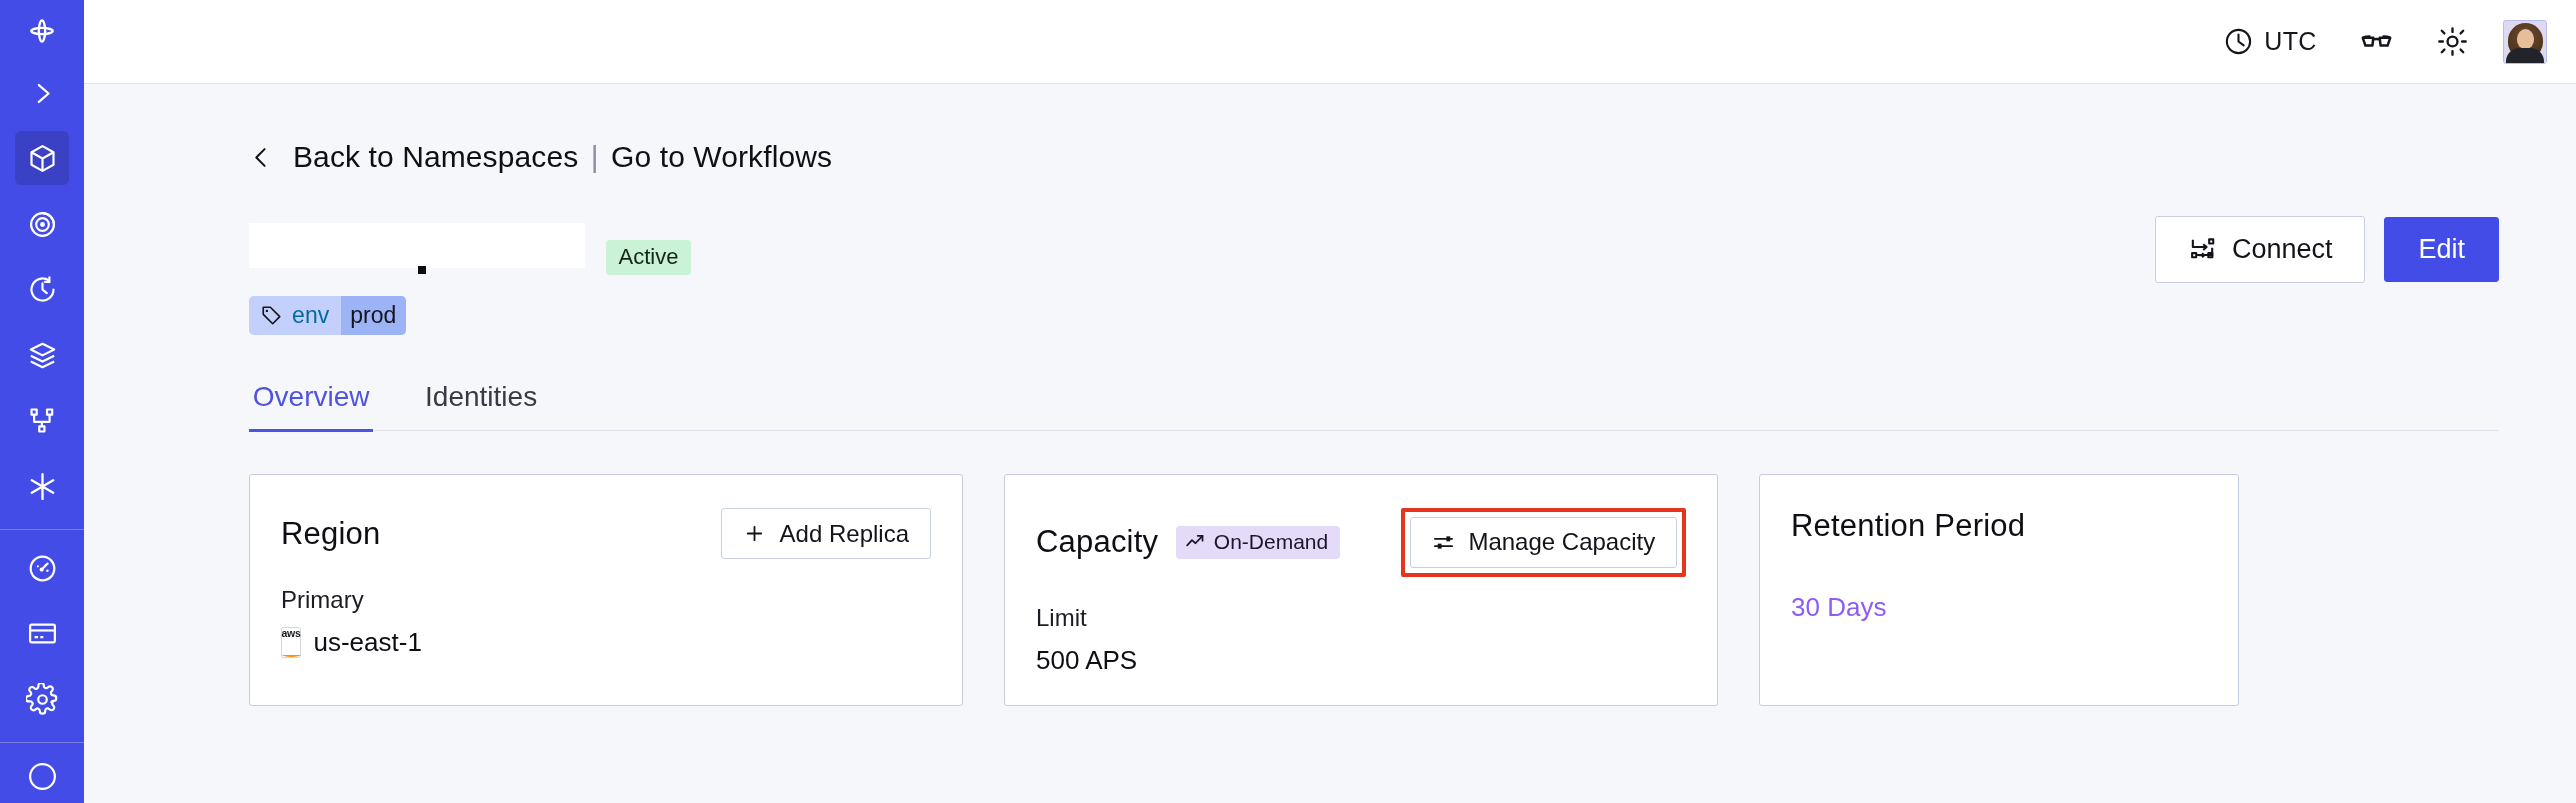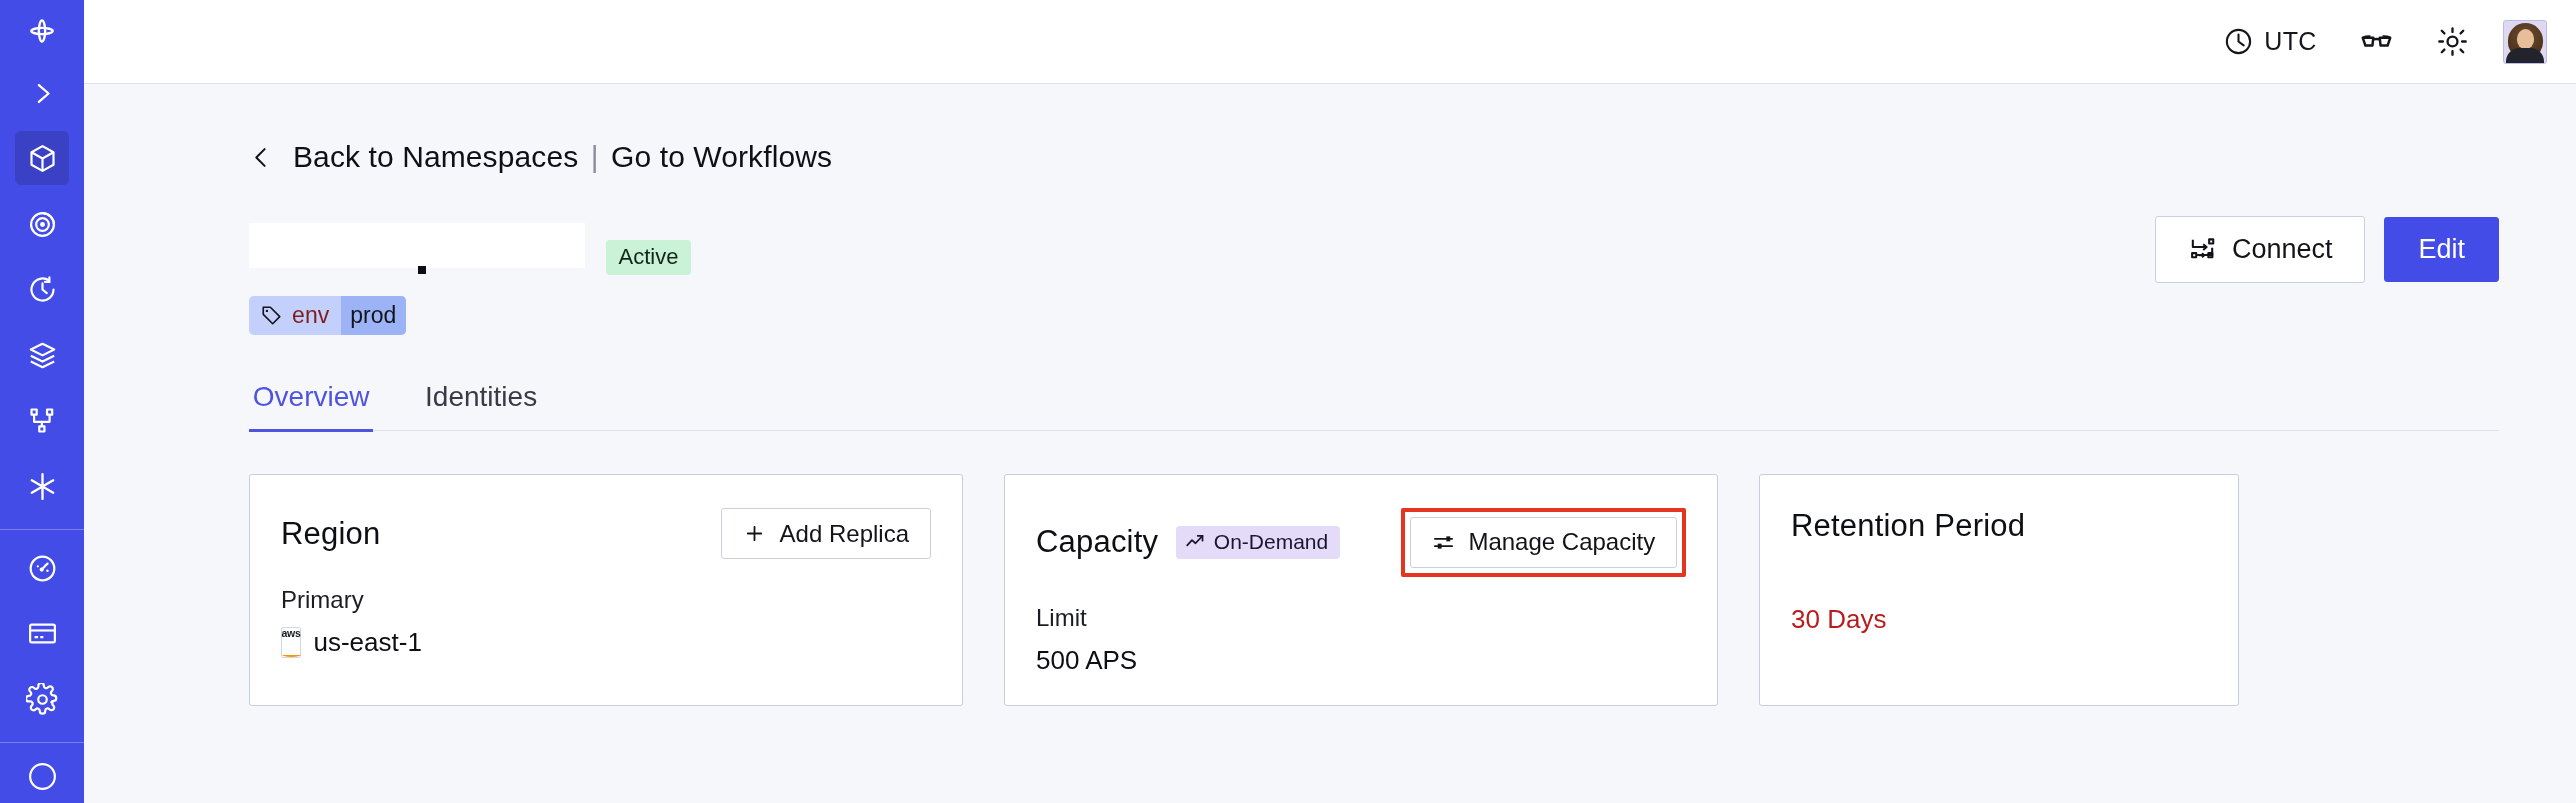--- a/index.html
+++ b/index.html
@@ -168,21 +168,21 @@
 
   .tagrow { margin-top: 13.4px; margin-left: 165px; display:flex; }
   .tag-chip {
     display: inline-flex; align-items: center;
     background: #c3d0fb;
     border-radius: 4.8px;
     padding: 5.8px 0 5.8px 10.5px;
     gap: 9.6px;
     cursor: pointer;
   }
-  .tag-key { font-size: 23px; color: #7f1d1d; padding-right: 1.9px;}
+  .tag-key { font-size: 23px; color: #0369a1; padding-right: 1.9px;}
   .tag-val {
     font-size: 23px; color: #14141b;
     background: #9cb4f6;
     padding: 5.8px 9.6px;
     margin: -5.8px 0;
     border-radius: 0 4.8px 4.8px 0;
   }
 
   .tabs {
     margin-top: 38px;
@@ -274,21 +274,21 @@
   }
   .aws-badge .aws-txt {
     font-size: 10.5px; font-weight: bold; color: #16191f;
     letter-spacing: -0.2px; line-height: 1;
   }
   .aws-badge .aws-swoosh {
     width: 19px; height: 4.8px;
     border-bottom: 2.9px solid #f79400;
     border-radius: 0 0 50% 50%;
   }
-  .retention-value { font-size: 26px; color: #b91c1c; margin-top: 60px; }
+  .retention-value { font-size: 26px; color: #8b5cf6; margin-top: 48px; }
 </style>
 </head>
 <body>
 
 <div class="app">
 
   <nav class="sidebar">
 
     <div class="sb-logo">
       <span class="sb-icon">

